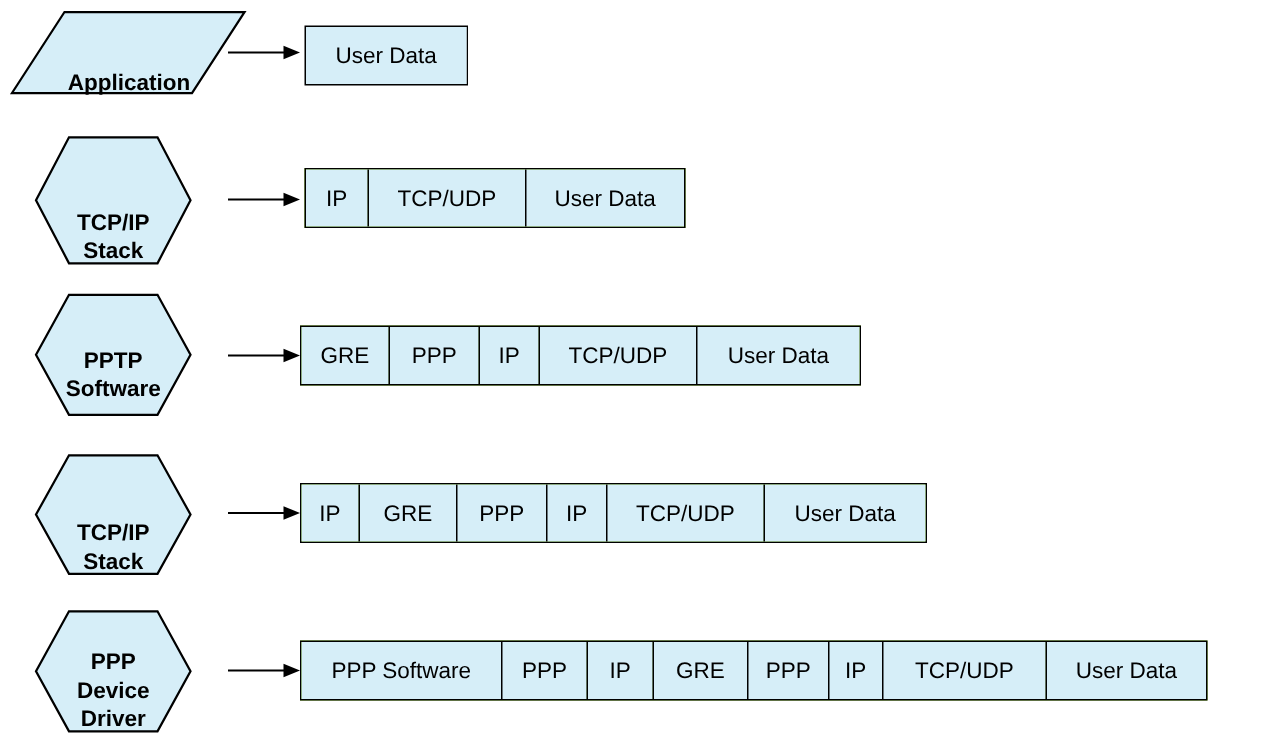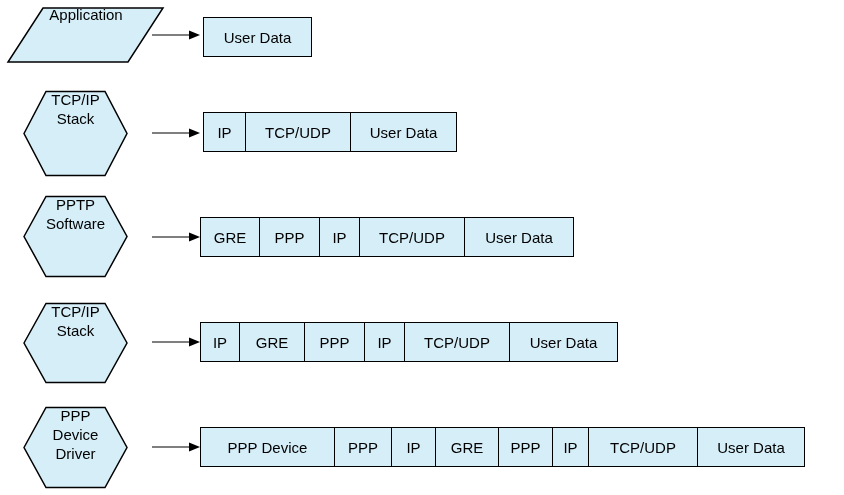--- a/index.html
+++ b/index.html
@@ -9,22 +9,23 @@
     width: 844px;
     height: 495px;
     background: #ffffff;
     font-family: "Liberation Sans", sans-serif;
     color: #000000;
     overflow: hidden;
   }
   .shape {
     position: absolute;
     display: flex;
-    align-items: flex-start;
+    align-items: flex-end;
     justify-content: center;
+    font-weight: bold;
   }
   .shape svg {
     position: absolute;
     left: 0; top: 0;
   }
   .shape-label {
     position: relative;
     font-size: 15px;
     line-height: 19px;
     text-align: center;
@@ -134,21 +135,21 @@
     </svg>
     <div class="shape-label">PPP
 Device
 Driver</div>
   </div>
   <svg class="arrow" style="left:152px; top:441px;">
     <line x1="0" y1="6" x2="38" y2="6" stroke="#000000" stroke-width="1.2"></line>
     <polygon points="37,1.5 48,6 37,10.5" fill="#000000"></polygon>
   </svg>
   <div class="bar" style="left:200px; top:427px;">
-    <div class="cell" style="width:133px">PPP Device</div>
+    <div class="cell" style="width:133px">PPP Software</div>
     <div class="cell" style="width:57px">PPP</div>
     <div class="cell" style="width:44px">IP</div>
     <div class="cell" style="width:63px">GRE</div>
     <div class="cell" style="width:54px">PPP</div>
     <div class="cell" style="width:36px">IP</div>
     <div class="cell" style="width:109px">TCP/UDP</div>
     <div class="cell" style="width:107px">User Data</div>
   </div>
 
 </div>

